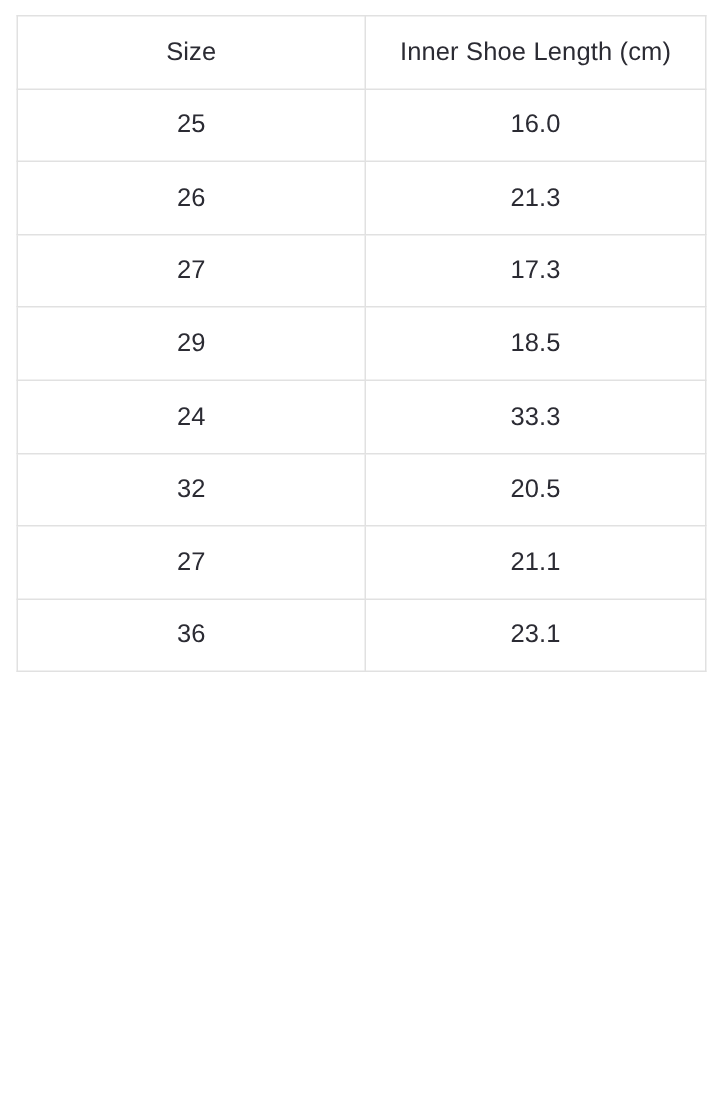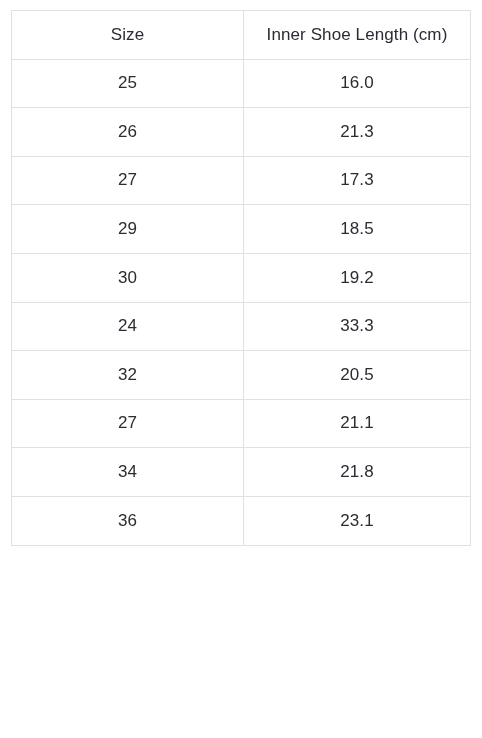--- a/index.html
+++ b/index.html
@@ -78,38 +78,30 @@
         </tr>
         <tr>
           <td>27</td>
           <td>17.3</td>
         </tr>
         <tr>
           <td>29</td>
           <td>18.5</td>
         </tr>
         <tr>
-          <td>30</td>
-          <td>19.2</td>
-        </tr>
-        <tr>
           <td>24</td>
           <td>33.3</td>
         </tr>
         <tr>
           <td>32</td>
           <td>20.5</td>
         </tr>
         <tr>
           <td>27</td>
           <td>21.1</td>
         </tr>
         <tr>
-          <td>34</td>
-          <td>21.8</td>
-        </tr>
-        <tr>
           <td>36</td>
           <td>23.1</td>
         </tr>
       </tbody>
   </table>
 </div>
 
 </body></html>

